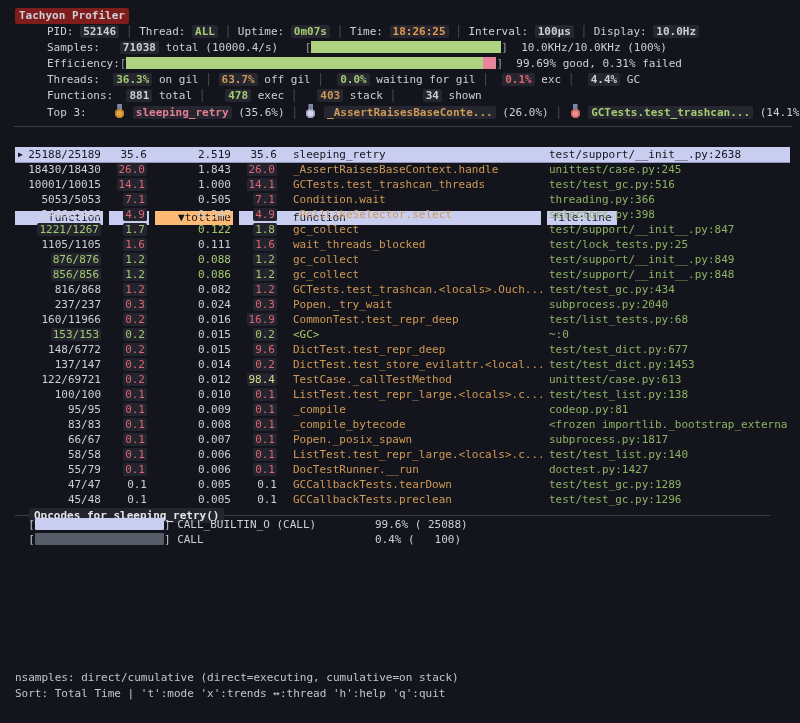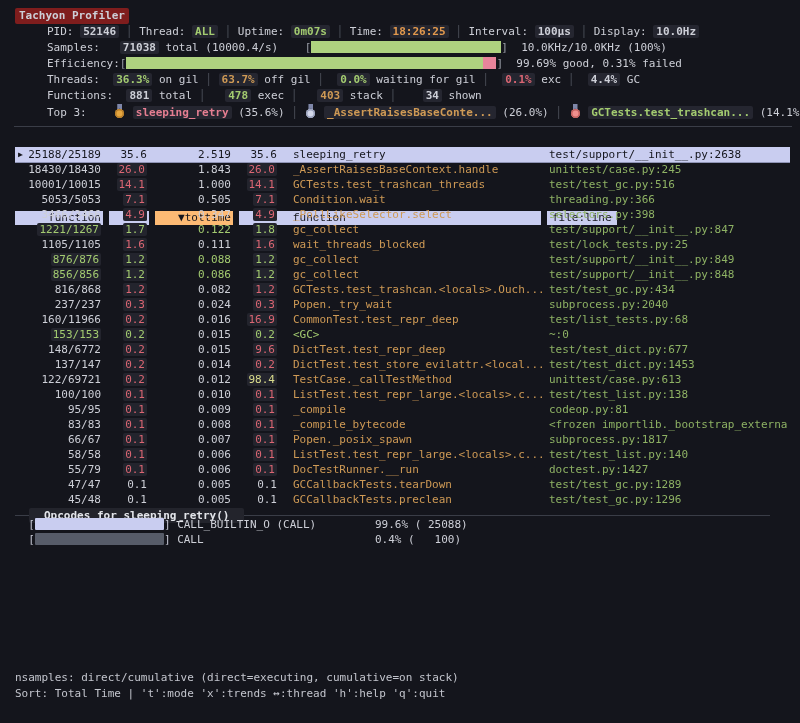--- a/index.html
+++ b/index.html
@@ -48,21 +48,21 @@
   .th-in2{margin-left:6px;}
   .th-fn{margin-right:6px;font-family:Liberation Mono, monospace;}
   .th-fit{justify-self:start;padding:0 5px;}
   .sel{background:#c9cdf0;box-shadow:0 1px 0 #8f94b5;}
   .sel span{color:#15161d !important;background:transparent !important;}
   .sel-arrow{position:absolute;left:3px;top:0;font-size:8px;line-height:15px;color:#15161d;}
   
   #opc-sep{top:508px;left:15px;right:30px;display:flex;height:15px;}
   #opc-sep .dash{width:14px;height:1px;background:#3a3d47;margin-top:7px;}
   #opc-sep .dashfill{flex:1;height:1px;background:#3a3d47;margin-top:7px;}
-  #opc-title{background:#23242c;padding:0 15px;font-weight:700;color:#e3e5ea;height:15px;line-height:15px;border-radius:2px;}
+  #opc-title{background:#23242c;padding:0 5px;font-weight:700;color:#e3e5ea;height:15px;line-height:15px;border-radius:2px;}
   #opcode-rows{top:517px;left:15px;width:775px;}
   .opc-row{position:relative;height:15px;line-height:15px;}
   .opc-bar{display:inline-block;width:129px;height:12px;vertical-align:-2px;border-radius:1px;}
   .opc-filled{background:#c9cdf0;}
   .opc-empty{background:#575c69;}
   .opc-brk{color:#c6c8d4;}
   .opc-pct{position:absolute;left:360px;width:130px;text-align:left;color:#cdcfd7;}
   
   #footer-1{top:670px;left:15px;color:#c3c5cd;}
   #footer-2{top:686px;left:15px;color:#c3c5cd;}

